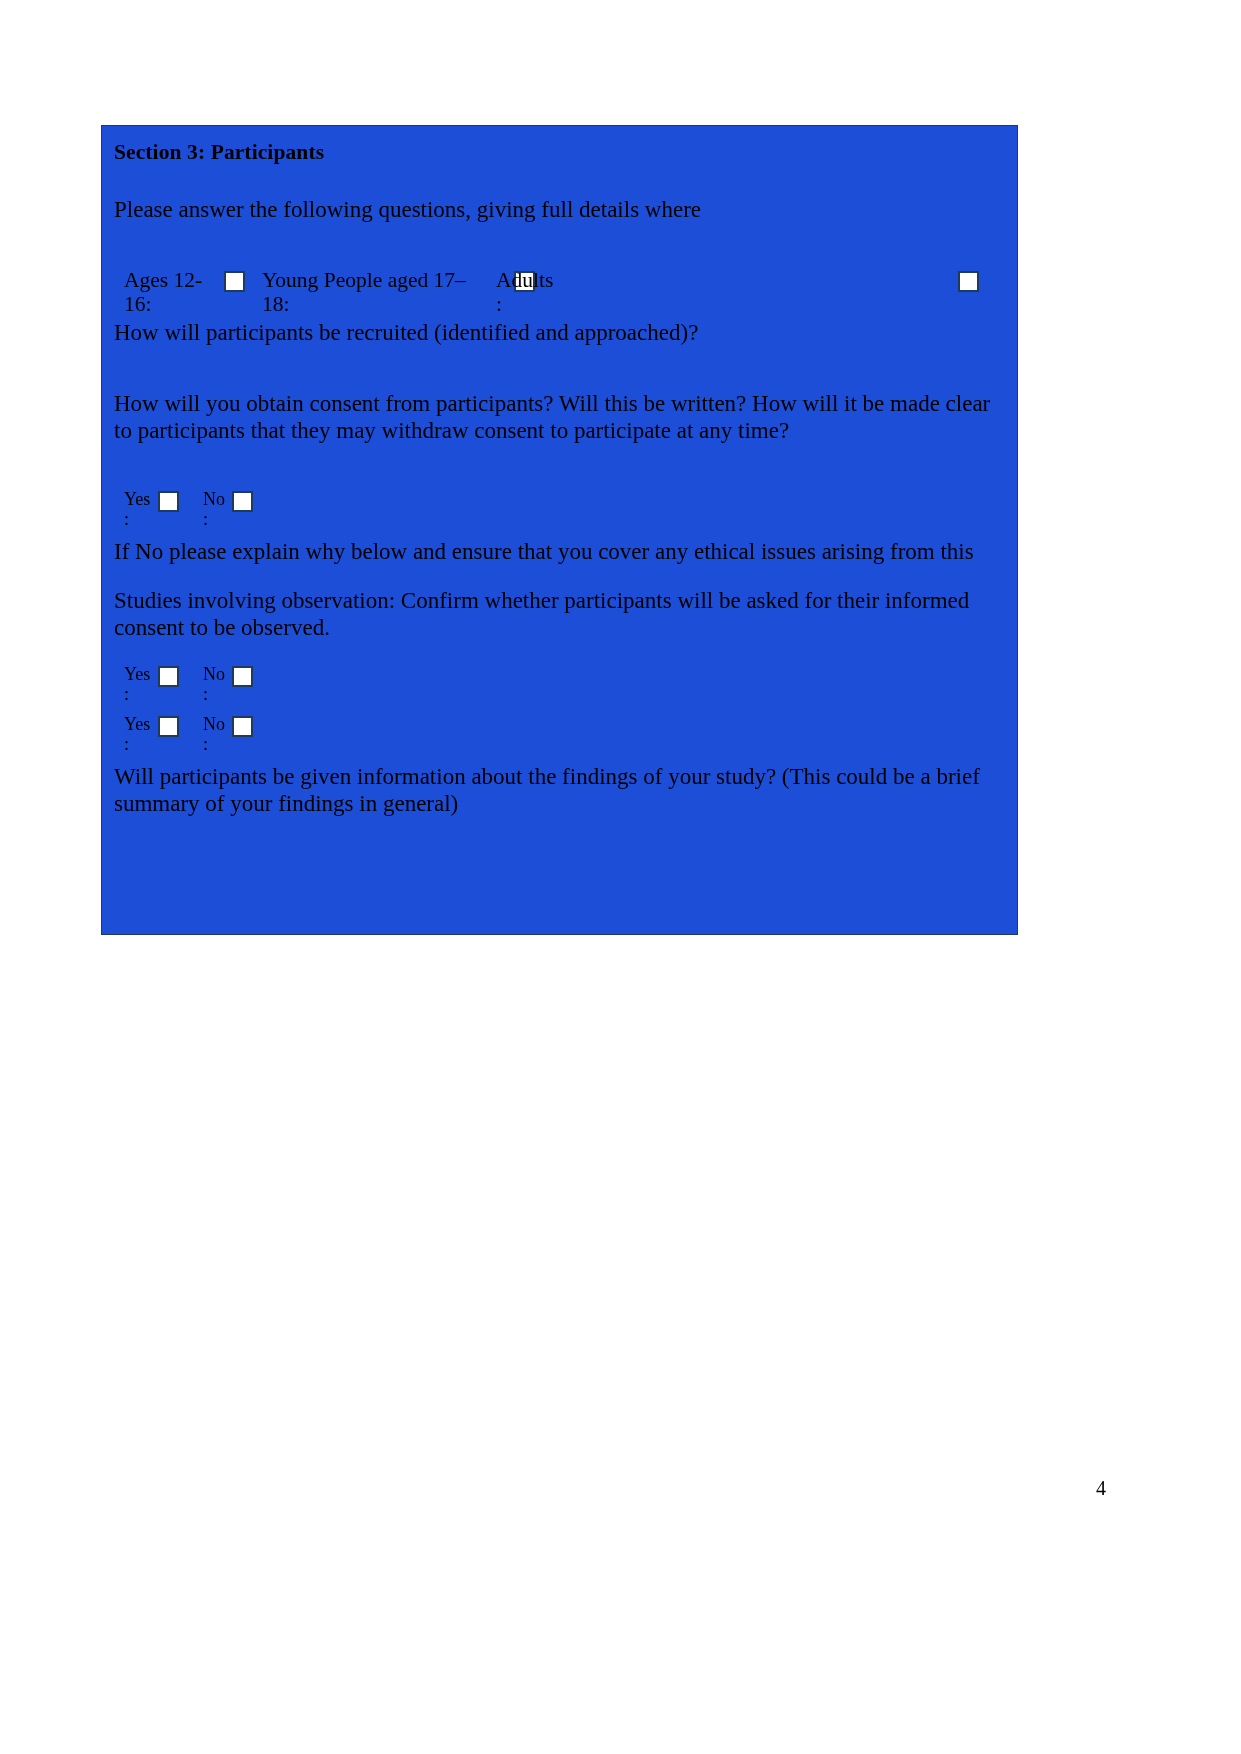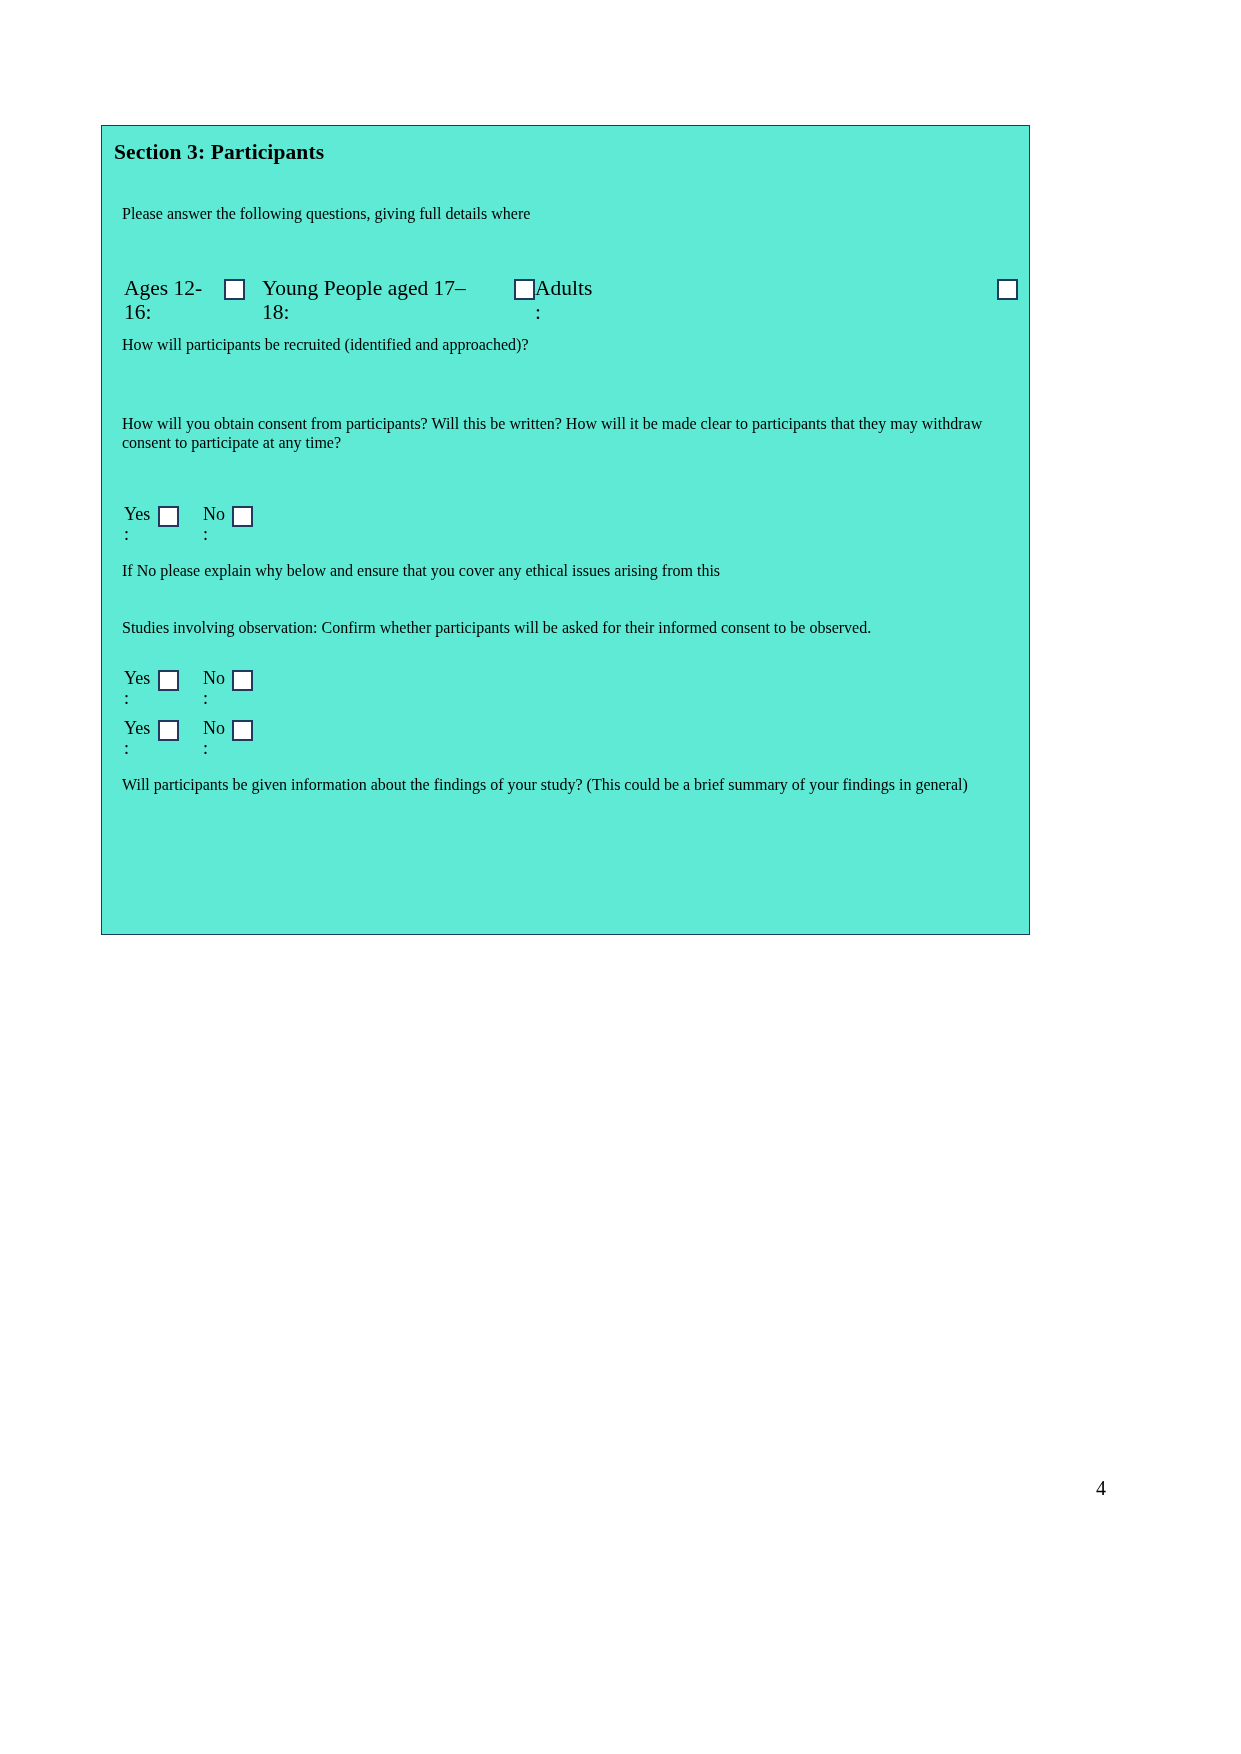--- a/index.html
+++ b/index.html
@@ -26,38 +26,38 @@
 
   
   .form-box {
     position: absolute;
     left: 101px;
     top: 125px;
     width: 891px;              
     height: 794px;             
     border: 1.4px solid #1f3a5f;
     box-sizing: content-box;
-    padding: 14px 24px 0 12px;
+    padding: 14px 12px 0 12px;
     overflow: hidden;
-    background: #5eead4;
+    background: #1d4ed8;
   }
 
   
   .sec-title {
     font-size: 21.5px;
     font-weight: bold;
     line-height: 1.18;
     margin: 0 0 0 0;
     letter-spacing: .1px;
   }
 
   p.q, div.q {
-    font-size: 16px;
+    font-size: 23px;
     line-height: 1.17;
-    margin: 8px;
+    margin: 0;
   }
 
   .gap-lg { height: 32px; }
   .gap-md { height: 22px; }
 
   .bold { font-weight: bold; }
 
   
   .cbx {
     display: inline-block;
@@ -83,21 +83,21 @@
   .ag-label-a { display: block; white-space: nowrap; }
   .ag-label-b { display: block; white-space: nowrap; }
   .ag-box {
     position: absolute;
     top: 2px;
   }
   .ag-1 { left: 10px; }
   .ag-1 .ag-box { left: 100px; }
   .ag-2 { left: 148px; }
   .ag-2 .ag-box { left: 252px; }
-  .ag-3 { left: 421px; }
+  .ag-3 { left: 382px; }
   .ag-3 .ag-box { left: 462px; }
 
   
   .yesno-row {
     position: relative;
     height: 50px;
     font-size: 18px;
     line-height: 1.12;
   }
   .yn-cell { position: absolute; top: 0; }

